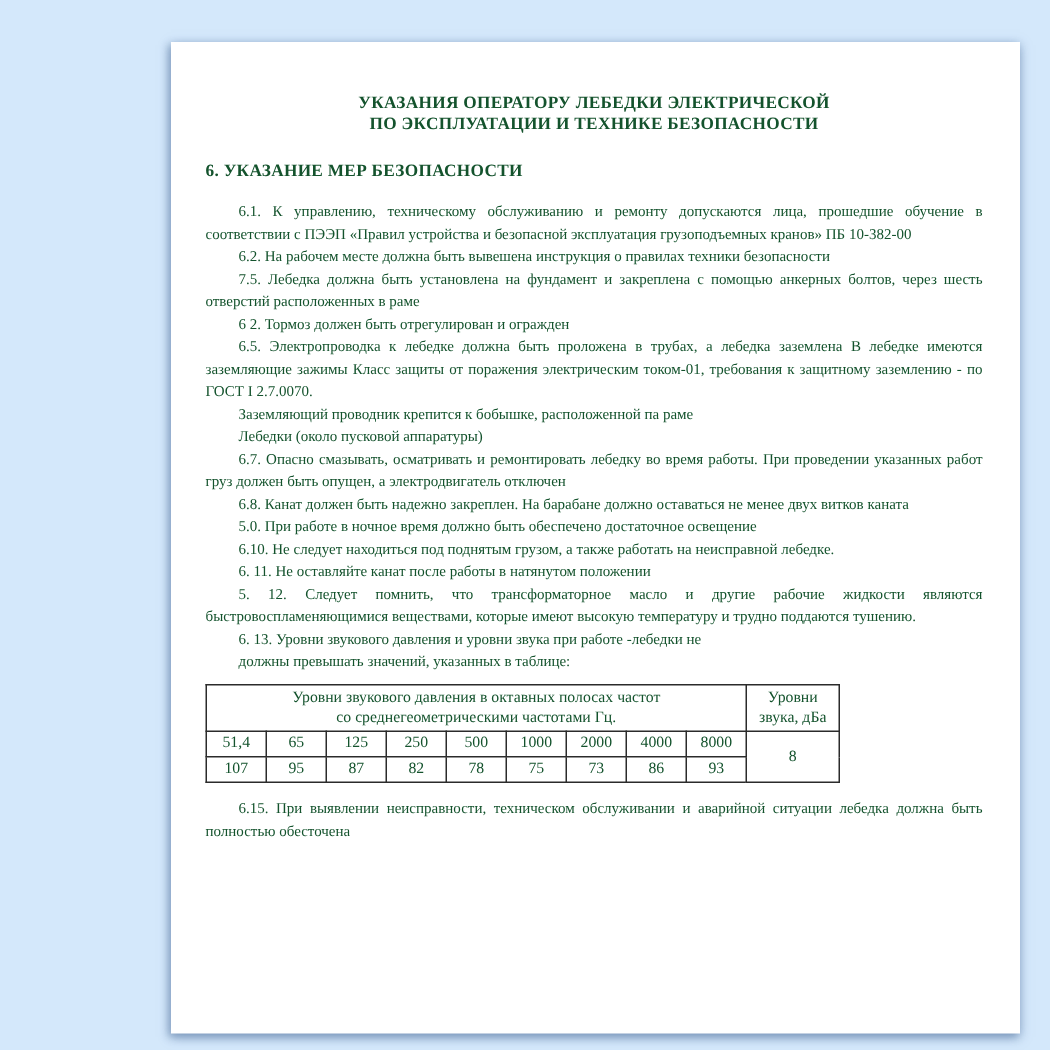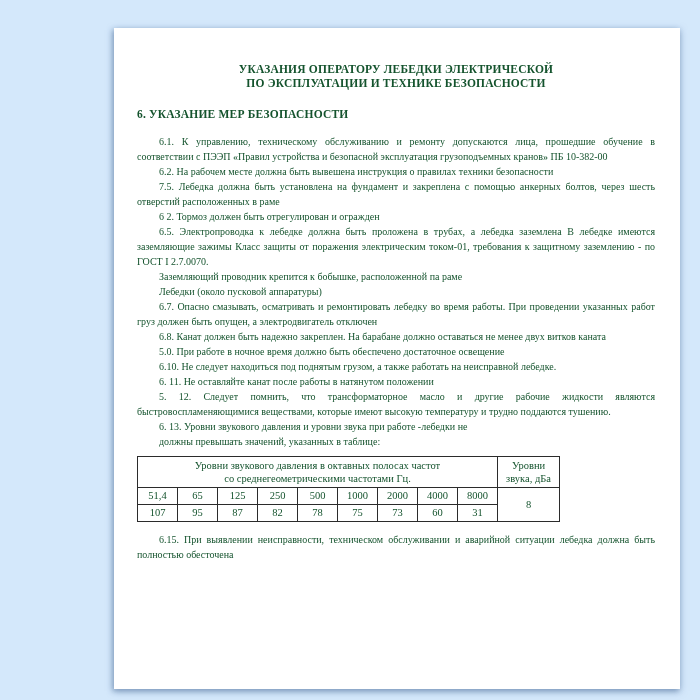--- a/index.html
+++ b/index.html
@@ -139,22 +139,22 @@
         <td rowspan="2">8</td>
       </tr>
       <tr class="num-row">
         <td>107</td>
         <td>95</td>
         <td>87</td>
         <td>82</td>
         <td>78</td>
         <td>75</td>
         <td>73</td>
-        <td>60</td>
-        <td>31</td>
+        <td>86</td>
+        <td>93</td>
       </tr>
     </tbody>
       </table>
 
     <p>6.15. При выявлении неисправности, техническом обслуживании и аварийной ситуации лебедка должна быть полностью обесточена</p>
   </div>
 
 </div>
 
 </body></html>

